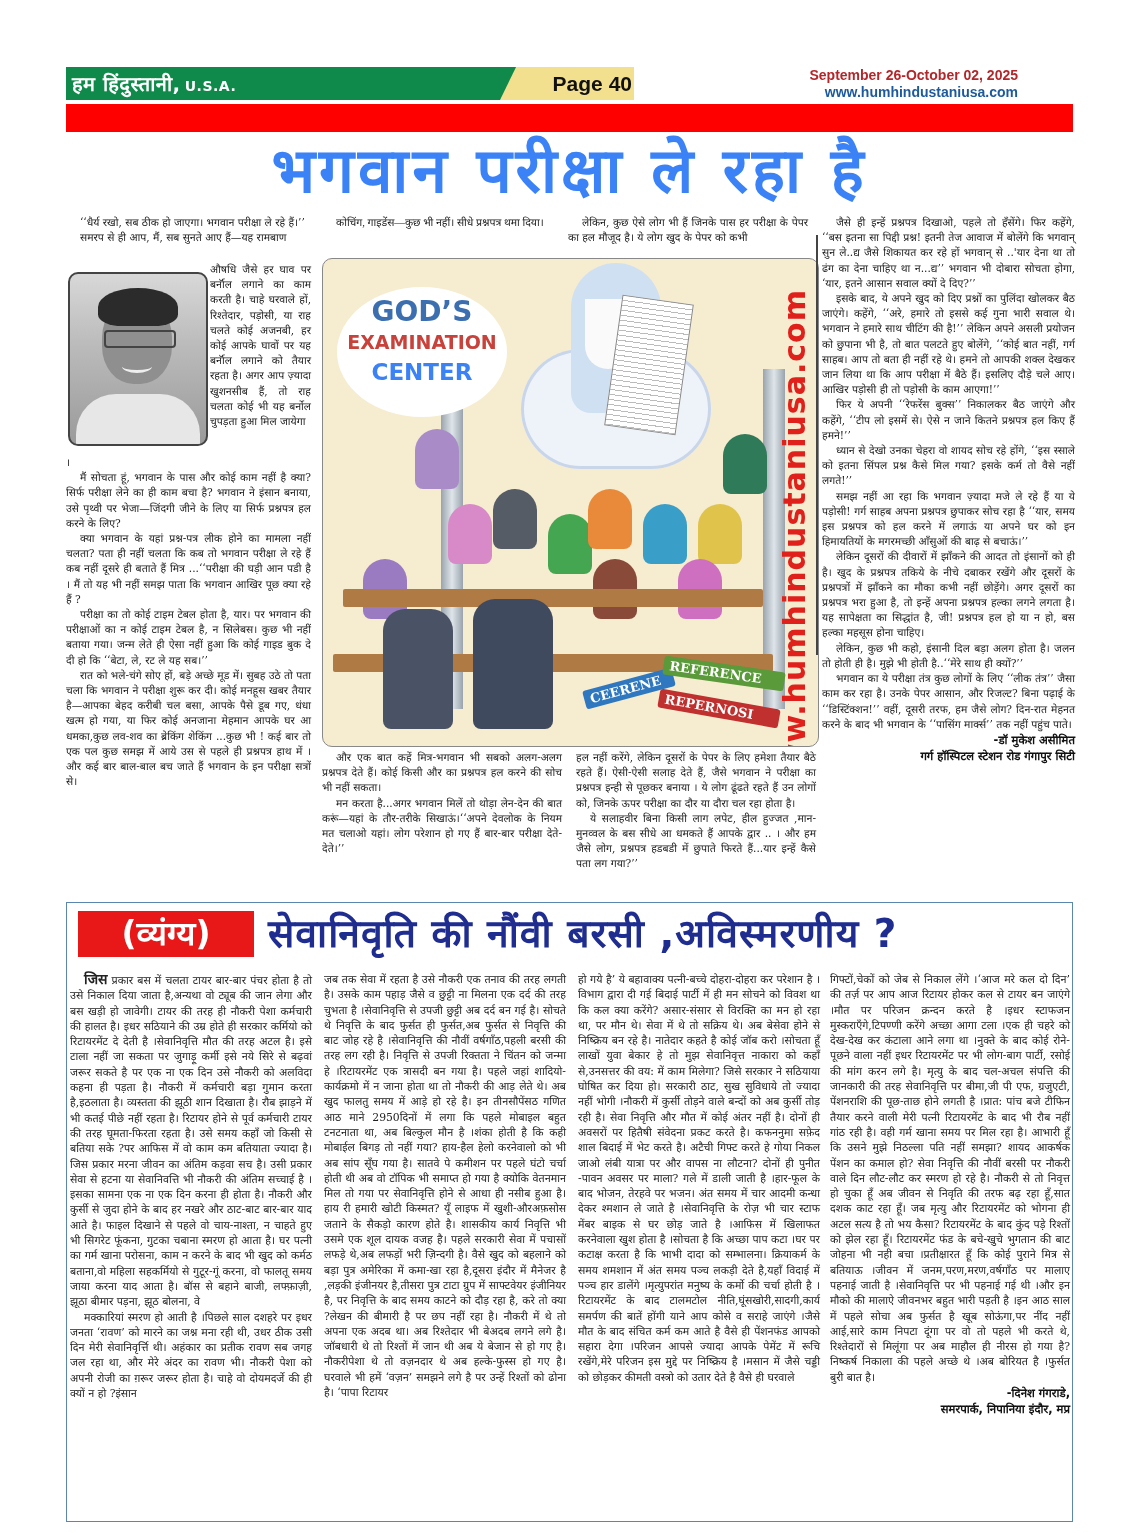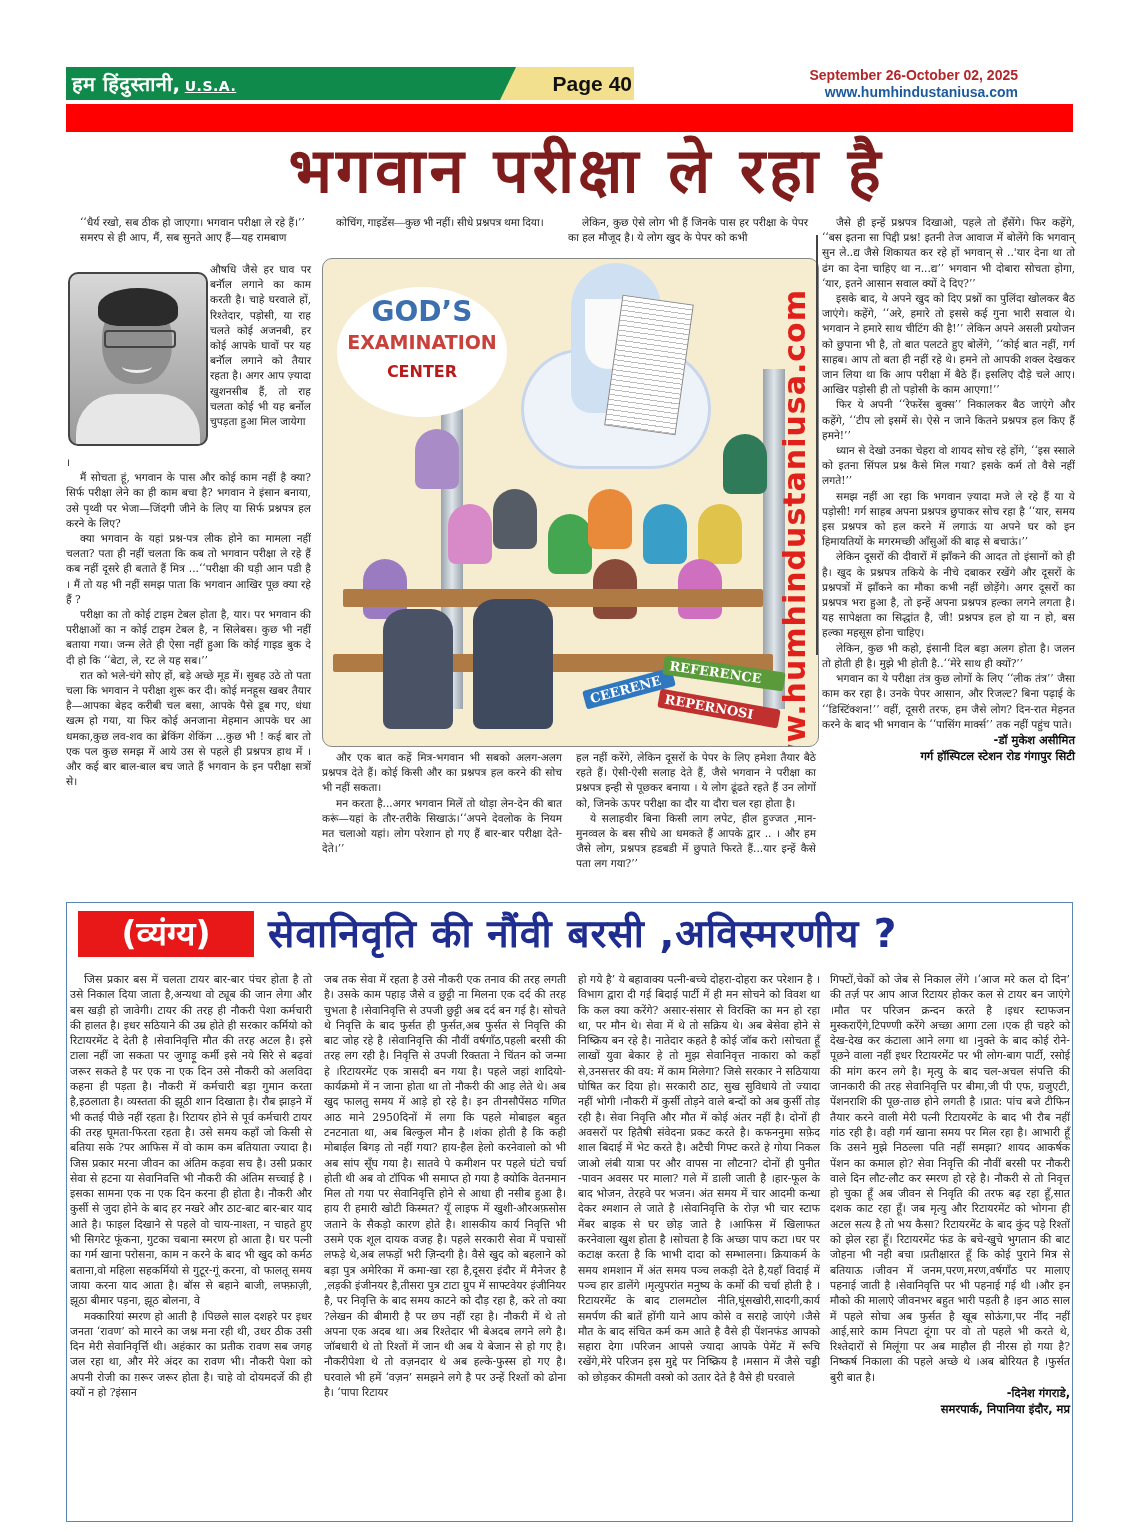--- a/index.html
+++ b/index.html
@@ -2,29 +2,29 @@
 <html><head>
 <meta charset="utf-8">
 <style>
   html, body { margin:0; padding:0; background:#fff; }
   body { width:1135px; height:1533px; position:relative; overflow:hidden; font-family:"DejaVu Serif", serif; color:#222; }
   .abs { position:absolute; }
 
   
   #masthead { left:66px; top:67px; width:568px; height:33px; background:#0f8a4a; }
   #masthead-title { left:72px; top:70px; font-family:"DejaVu Sans", sans-serif; font-weight:bold; color:#fff; font-size:20px; letter-spacing:0.5px; white-space:nowrap; line-height:28px; }
-  #masthead-title .usa { font-size:14px; margin-left:4px;text-decoration:underline; }
+  #masthead-title .usa { font-size:14px; margin-left:4px; }
   #page-tab { left:500px; top:67px; width:134px; height:33px; background:#f3e08e; clip-path:polygon(12% 0, 100% 0, 100% 100%, 0 100%); }
   #page-label { left:548px; top:70px; width:84px; text-align:right; font-family:"Liberation Sans", sans-serif; font-weight:bold; font-size:21px; color:#111; line-height:28px; }
   #date-line { right:117px; top:67px; font-family:"Liberation Sans", sans-serif; font-weight:bold; font-size:14px; color:#b3262a; text-align:right; white-space:nowrap; }
   #website-line { right:117px; top:84px; font-family:"Liberation Sans", sans-serif; font-weight:bold; font-size:14px; color:#1c5a9c; text-align:right; white-space:nowrap; }
   #red-band { left:66px; top:104px; width:1007px; height:28px; background:#ff0000; }
 
   
-  #main-headline { left:83px; top:132px; width:1007px; height:78px; text-align:center; font-family:"DejaVu Sans", sans-serif; font-weight:bold; color:#7f1d1d; font-size:62px; line-height:78px; letter-spacing:4px; white-space:nowrap; }
+  #main-headline { left:66px; top:132px; width:1007px; height:78px; text-align:center; font-family:"DejaVu Sans", sans-serif; font-weight:bold; color:#3b82f6; font-size:62px; line-height:78px; letter-spacing:4px; white-space:nowrap; }
 
   .col { font-size:10.6px; line-height:15.2px; text-align:justify; color:#222; }
   .col p { margin:0; text-indent:14px; }
   .col p.noind { text-indent:0; }
 
   #a1-col1-top { left:66px; top:215px; width:245px; }
   #author-photo { left:68px; top:272px; width:136px; height:170px; border:2px solid #444; border-radius:10px; background:linear-gradient(180deg,#d8d8d8 0%,#bcbcbc 40%,#9a9a9a 100%); overflow:hidden; }
   #author-photo .face { position:absolute; left:32px; top:26px; width:70px; height:84px; border-radius:45%; background:#8f8f8f; }
   #author-photo .hair { position:absolute; left:28px; top:14px; width:80px; height:38px; border-radius:50% 50% 30% 30%; background:#2b2b2b; }
   #author-photo .glasses { position:absolute; left:34px; top:56px; width:68px; height:14px; border:2px solid #444; border-radius:4px; }
@@ -33,21 +33,21 @@
   #a1-col1-wrap { left:210px; top:262px; width:101px; }
   #a1-col1-rest { left:66px; top:455px; width:245px; }
 
   #a1-col2-top { left:322px; top:215px; width:240px;font-family:Liberation Serif, serif; }
   #a1-col3-top { left:568px; top:215px; width:240px; }
 
   #cartoon { left:322px; top:258px; width:495px; height:487px; border:1.5px solid #888; border-radius:10px; background:#f6ecd0; overflow:hidden; }
   .cart-sign { position:absolute; left:14px; top:28px; width:170px; height:120px; background:#fff; border-radius:50%; text-align:center; font-family:"DejaVu Sans", sans-serif; font-weight:bold; line-height:30px; padding-top:10px; }
   .cart-sign .l1 { font-size:28px; color:#3c6fb0; display:block; }
   .cart-sign .l2 { font-size:19px; color:#c8413a; display:block; }
-  .cart-sign .l3 { font-size:16px; color:#b91c1c; display:block; }
+  .cart-sign .l3 { font-size:23px; color:#3b82f6; display:block; }
   .cart-cloud { position:absolute; left:198px; top:90px; width:190px; height:120px; background:#eef3fa; border-radius:60px; box-shadow:0 0 0 3px #c9d6ea inset; }
   .cart-god { position:absolute; left:248px; top:4px; width:90px; height:150px; background:#cfe0f3; border-radius:45px 45px 20px 20px; }
   .cart-god-beard { position:absolute; left:262px; top:40px; width:46px; height:70px; background:#fafafa; border-radius:0 0 30px 30px; }
   .cart-scroll { position:absolute; left:290px; top:40px; width:70px; height:130px; background:#fff; border:1px solid #888; transform:rotate(8deg); background-image:repeating-linear-gradient(180deg,#fff 0 4px,#bbb 4px 5px); }
   .cart-pillar { position:absolute; top:110px; width:22px; height:340px; background:linear-gradient(90deg,#9aa3ad,#dfe5ea,#9aa3ad); }
   .cart-desk { position:absolute; height:18px; background:#b07a45; border-radius:2px; }
   .cart-person { position:absolute; width:44px; height:60px; border-radius:22px 22px 8px 8px; }
   .cart-books { position:absolute; border-radius:3px; font-family:"DejaVu Serif", serif; font-weight:bold; font-size:13px; color:#fff; padding:2px 6px; }
   .cart-watermark { position:absolute; right:6px; top:30px; writing-mode:vertical-rl; transform:rotate(180deg); font-family:"DejaVu Sans", sans-serif; font-weight:bold; font-size:30px; color:#e0201b; letter-spacing:1px; }
 
@@ -63,21 +63,21 @@
   #satire-tag { left:78px; top:911px; width:176px; height:46px; background:#e81818; color:#fff; font-family:"DejaVu Sans", sans-serif; font-weight:bold; font-size:33px; line-height:46px; text-align:center; }
   #a2-headline { left:268px; top:905px; font-family:"DejaVu Sans", sans-serif; font-weight:bold; font-size:39px; color:#1e2d8f; line-height:58px; white-space:nowrap; letter-spacing:1px; }
 
   .c2 { font-size:10.8px; line-height:15.3px; text-align:justify; color:#222; }
   .c2 p { margin:0; text-indent:14px; }
   .c2 p.noind { text-indent:0; }
   #a2-col1 { left:70px; top:972px; width:242px; }
   #a2-col2 { left:324px; top:972px; width:242px; }
   #a2-col3 { left:578px; top:972px; width:242px; }
   #a2-col4 { left:830px; top:972px; width:240px; }
-  .dropword { font-weight:normal; font-size:11px; }
+  .dropword { font-weight:bold; font-size:14px; }
 </style>
 </head>
 <body>
 
 <div class="abs" id="masthead"></div>
 <div class="abs" id="masthead-title"><span>हम हिंदुस्तानी,</span><span class="usa">U.S.A.</span></div>
 <div class="abs" id="page-tab"></div>
 <div class="abs" id="page-label">Page 40</div>
 <div class="abs" id="date-line">September 26-October 02, 2025</div>
 <div class="abs" id="website-line">www.humhindustaniusa.com</div>

